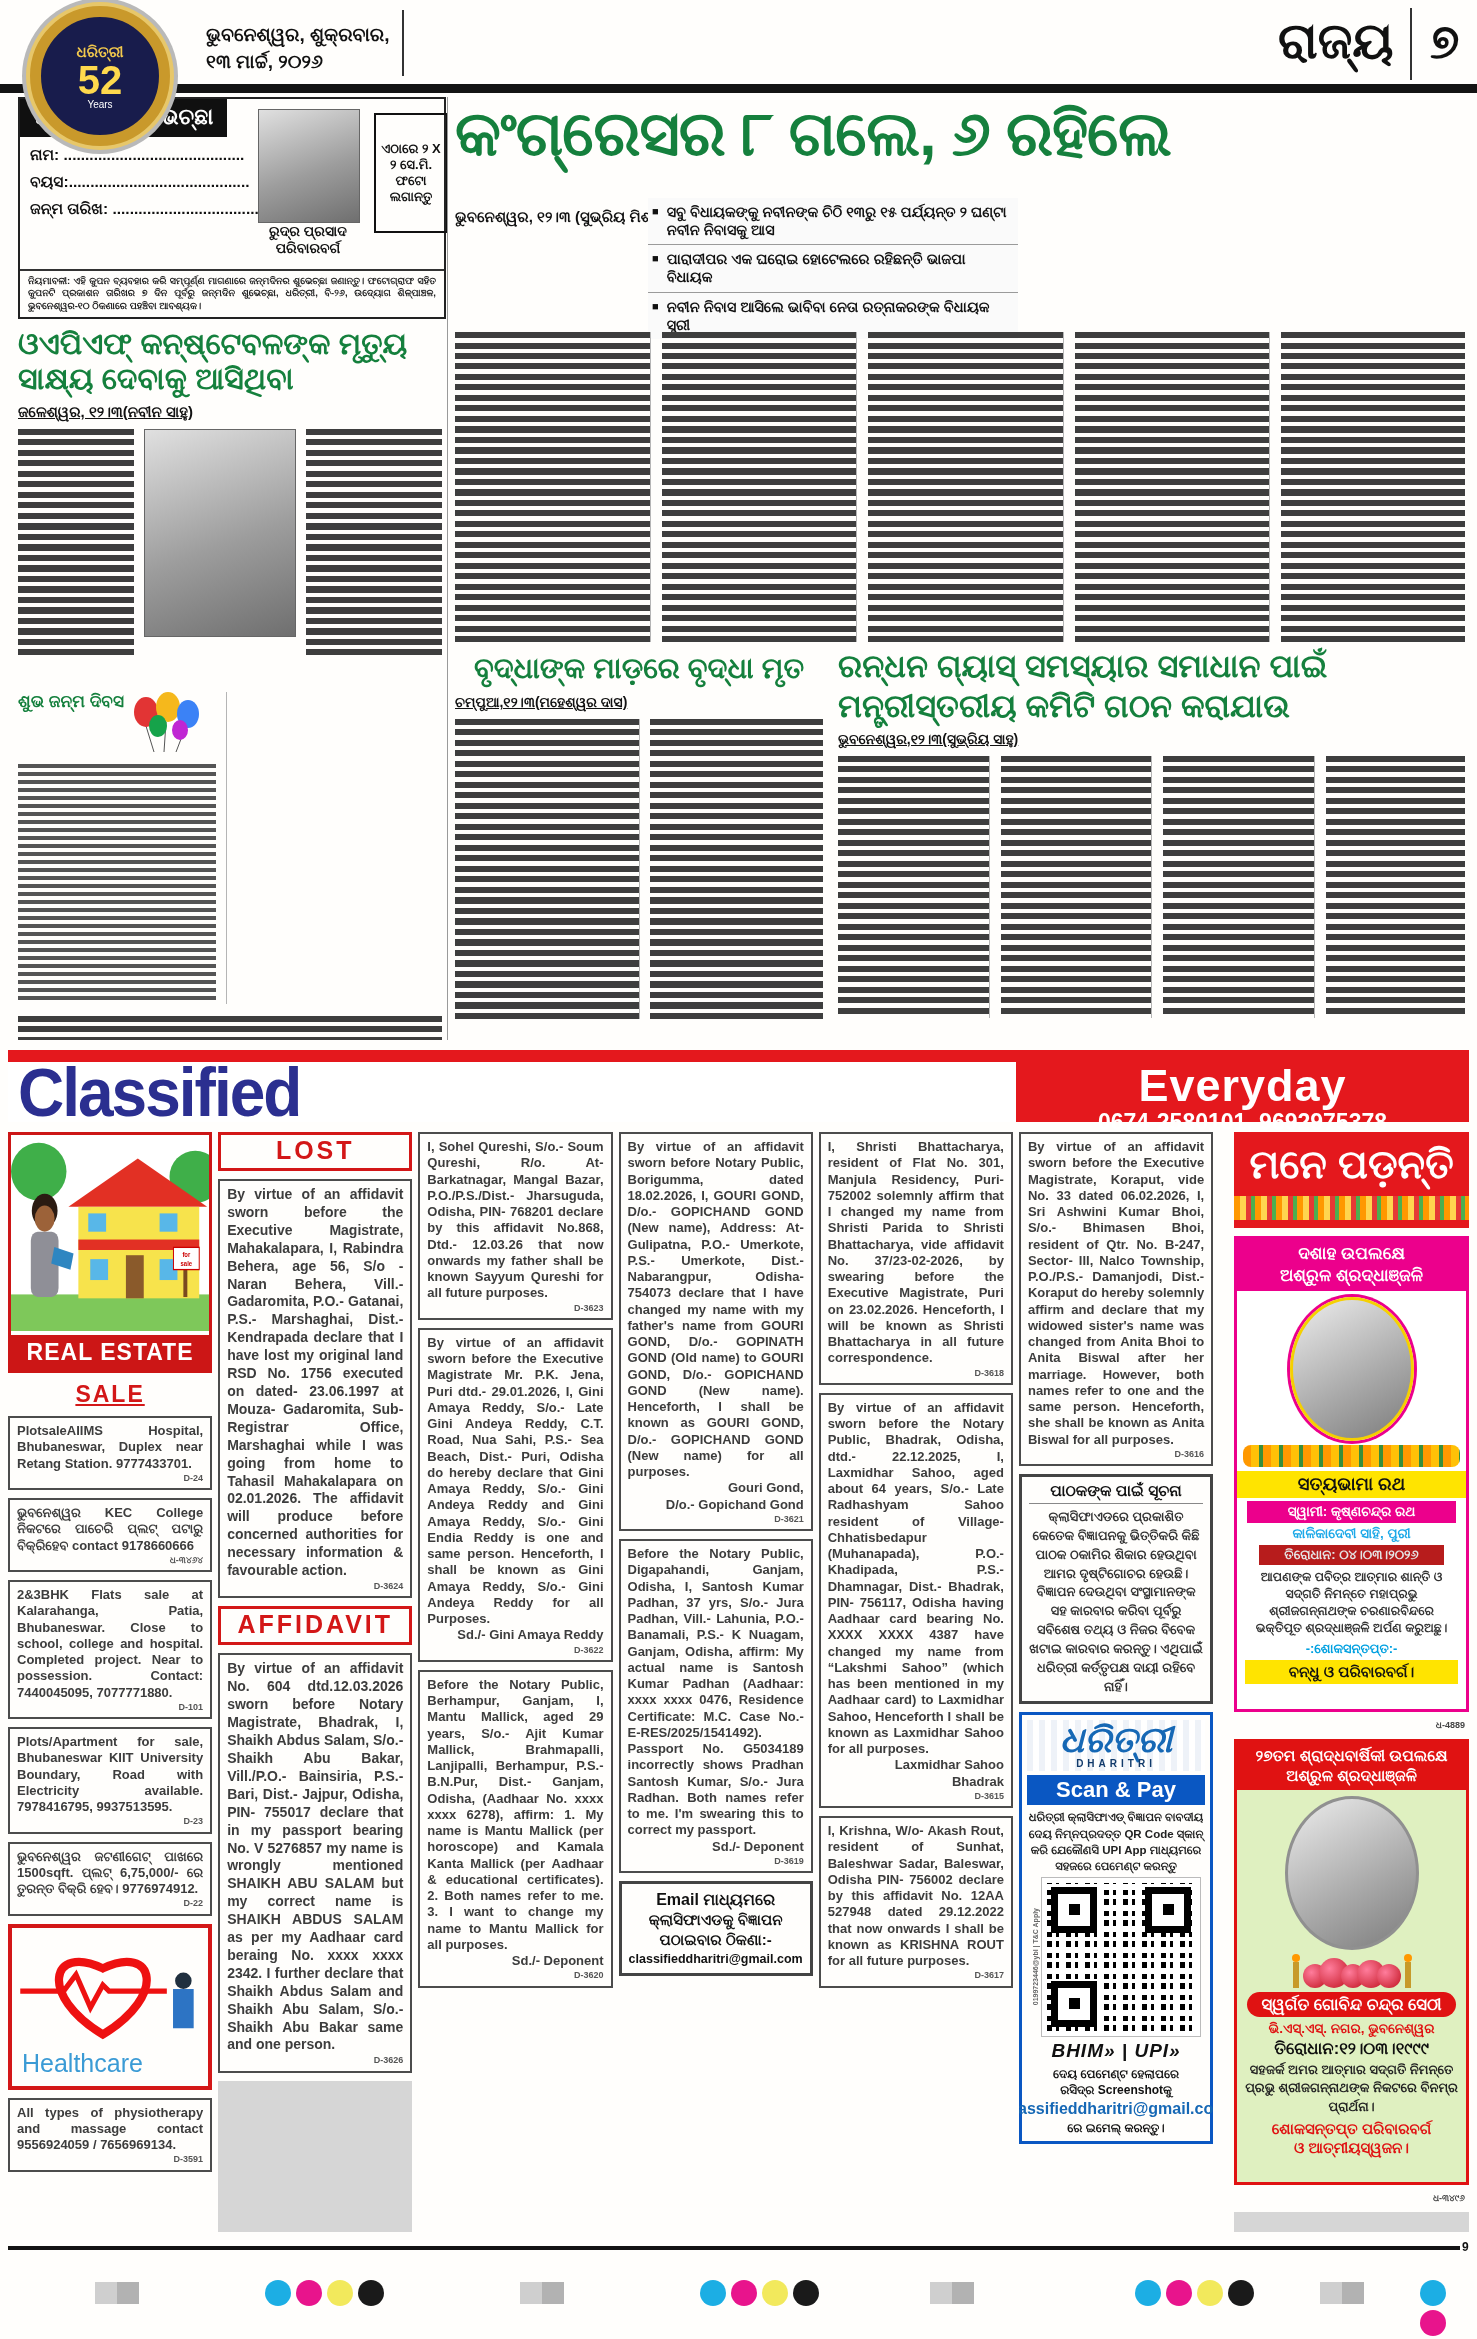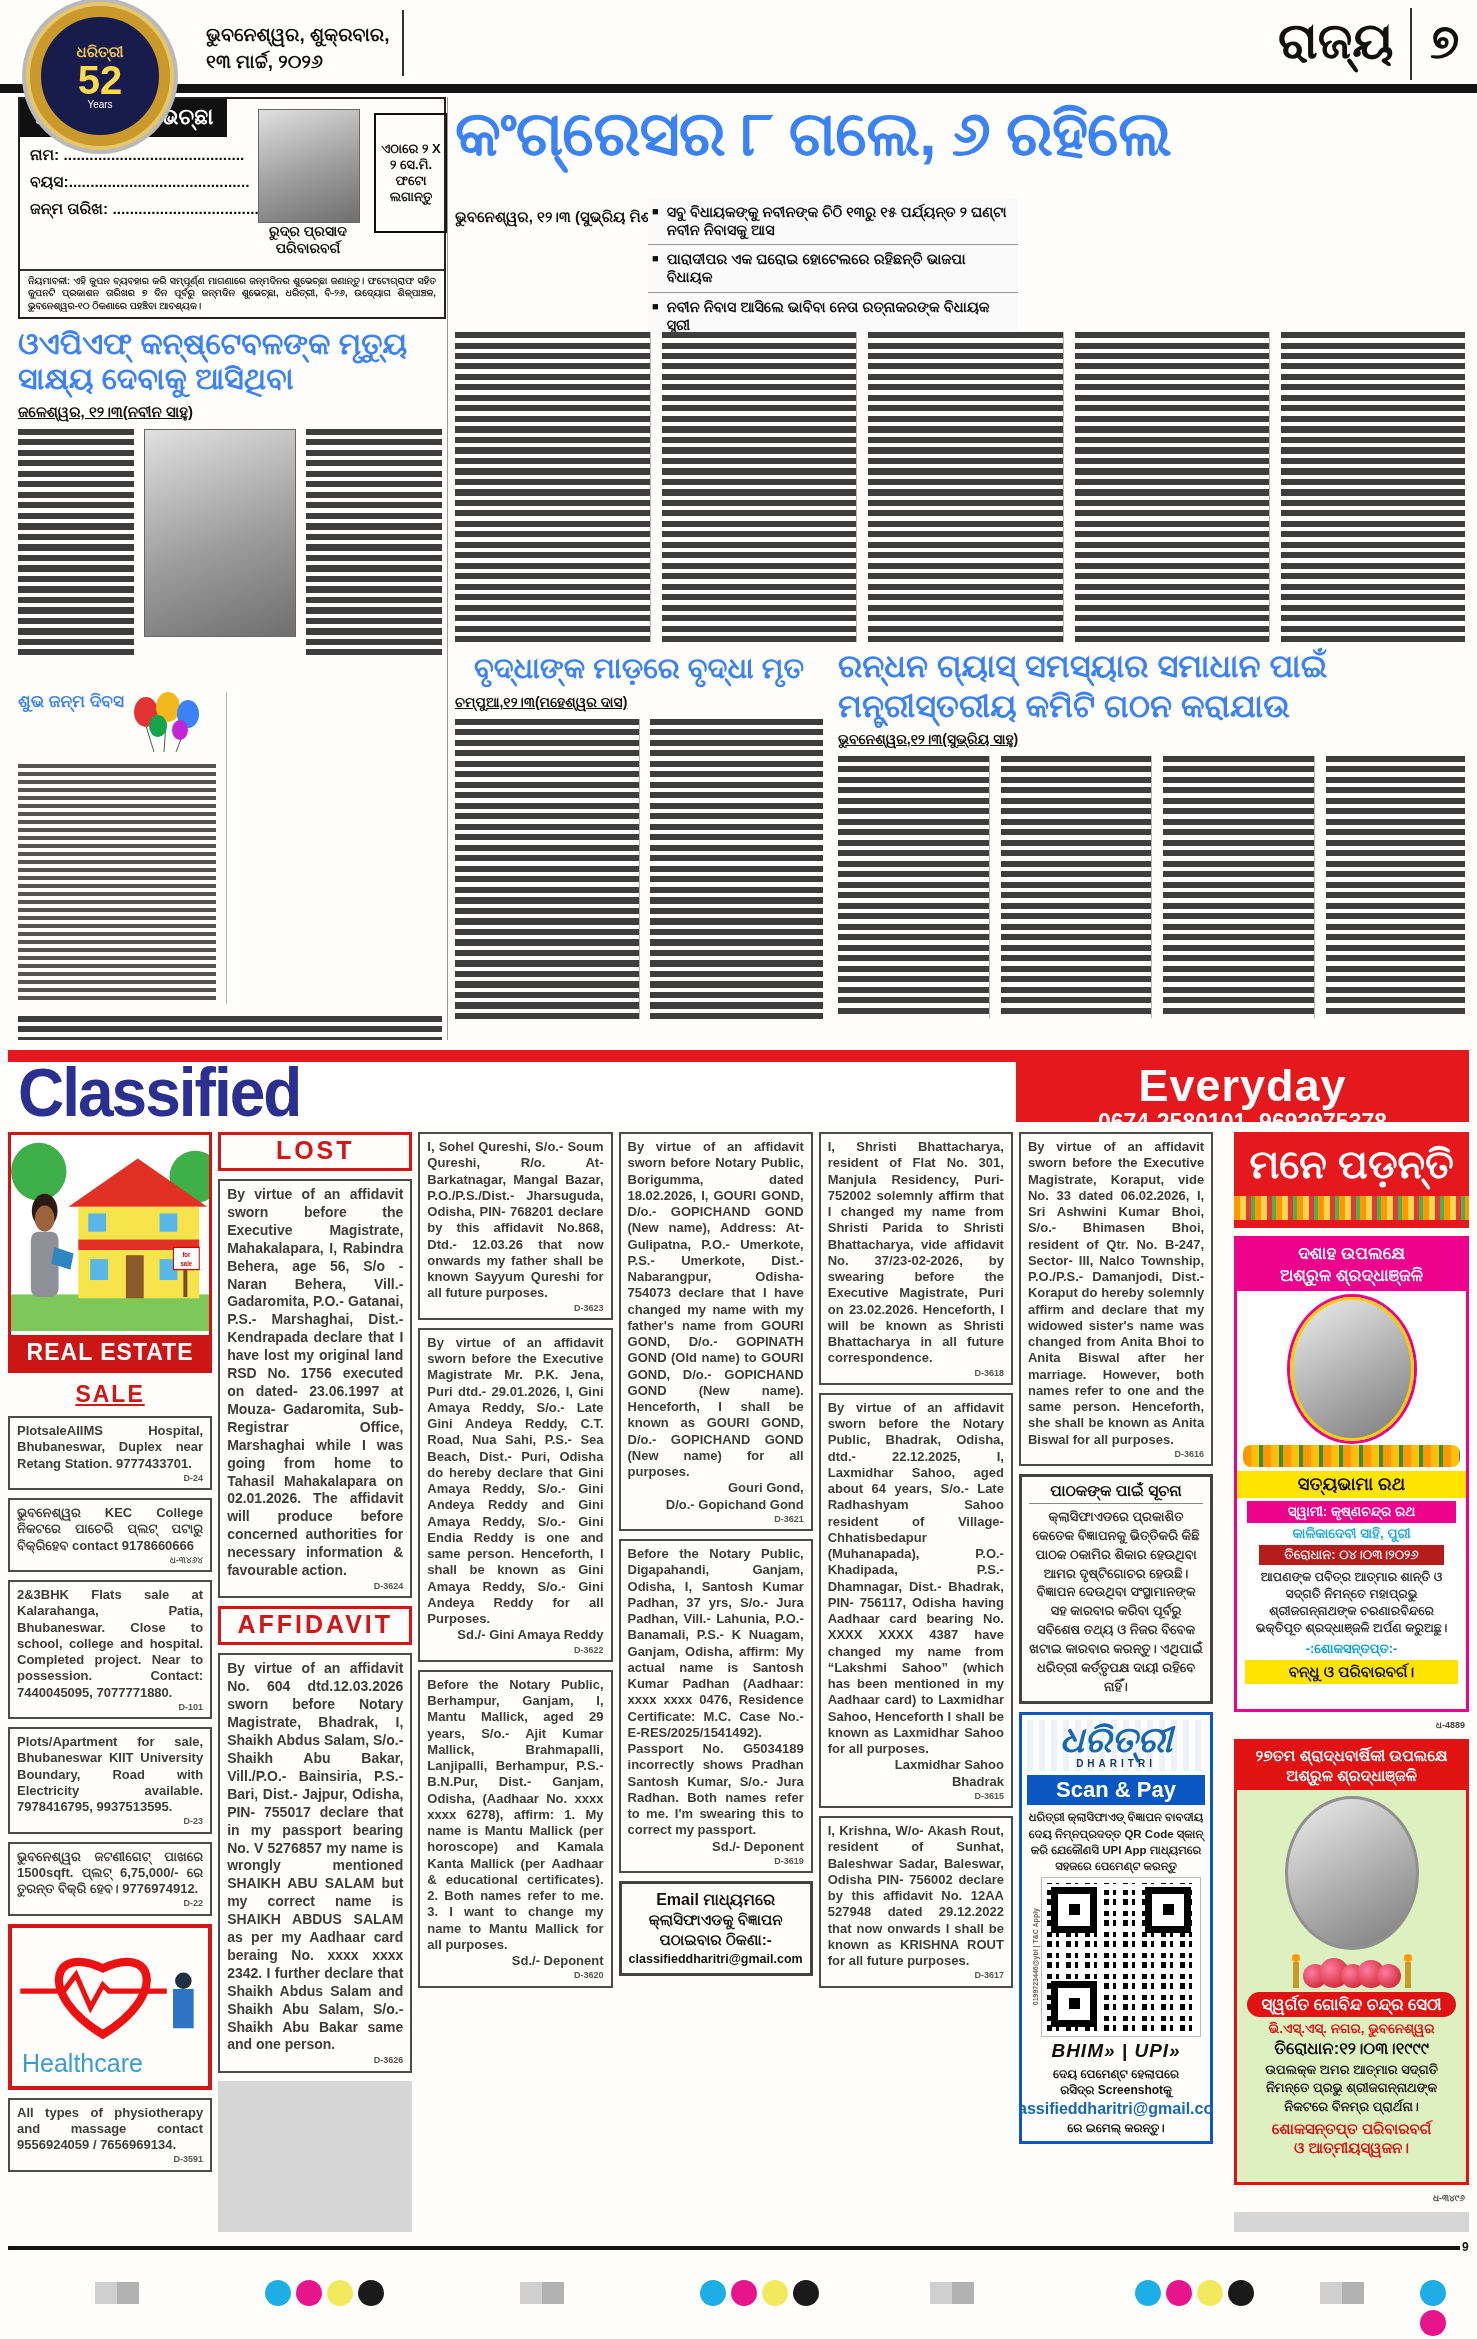--- a/index.html
+++ b/index.html
@@ -18,21 +18,21 @@
   .vbar{position:absolute;width:2px;background:#333;}
   #section-name{font-size:50px;font-weight:bold;}
   #page-no{font-size:48px;font-weight:bold;}
   
   .sim{background-image:repeating-linear-gradient(180deg,#3e3e3e 0 6px,transparent 6px 10.5px);}
   .sim.lite{background-image:repeating-linear-gradient(180deg,#555 0 4px,transparent 4px 8px);}
   .newsrow{display:flex;gap:11px;}
   .newsrow>.nc{flex:1;border-right:1px solid #b5b5b5;padding-right:11px;}
   .newsrow>.nc:last-child{border-right:none;padding-right:0;}
   .photo{background:linear-gradient(160deg,#e0e0e0,#9d9d9d 55%,#6f6f6f);border:1px solid #666;}
-  .headline{font-weight:bold;color:#3b82f6;}
+  .headline{font-weight:bold;color:#15803d;}
   .dateline{font-weight:bold;font-size:15px;}
   .bullet-row{display:flex;gap:8px;font-weight:bold;font-size:14.5px;line-height:1.25;
               border-top:1px solid #9a9a9a;padding:5px 4px;}
   .bullet-row:first-child{border-top:none;}
   .bsq{font-size:11px;margin-top:2px;}
   
   #bday-box{border:2px solid #222;}
   #bday-title{background:#101010;color:#fff;font-size:22px;font-weight:bold;
               padding:5px 14px 7px;display:inline-block;}
   .bday-field{font-weight:bold;font-size:15.5px;margin:9px 0 0 10px;}
@@ -401,21 +401,21 @@
           <div class="rose"></div>
             <div class="rose" style="width:30px;height:30px;"></div>
             <div class="rose"></div>
           <div class="rose" style="width:28px;height:28px;"></div>
             <div class="rose"></div>
           <div class="candle"></div>
         </div>
         <div id="obit2-name">ସ୍ୱର୍ଗତ ଗୋବିନ୍ଦ ଚନ୍ଦ୍ର ସେଠୀ</div>
         <div id="obit2-addr">ଭି.ଏସ୍.ଏସ୍. ନଗର, ଭୁବନେଶ୍ୱର</div>
         <div id="obit2-dem">ତିରୋଧାନ:୧୨।୦୩।୧୯୯୯</div>
-        <div id="obit2-msg">ଉପଲକ୍କ ଅମର ଆତ୍ମାର ସଦ୍‌ଗତି ନିମନ୍ତେ ପ୍ରଭୁ ଶ୍ରୀଜଗନ୍ନାଥଙ୍କ ନିକଟରେ ବିନମ୍ର ପ୍ରାର୍ଥନା।</div>
+        <div id="obit2-msg">ସହଜର୍କ ଅମର ଆତ୍ମାର ସଦ୍‌ଗତି ନିମନ୍ତେ ପ୍ରଭୁ ଶ୍ରୀଜଗନ୍ନାଥଙ୍କ ନିକଟରେ ବିନମ୍ର ପ୍ରାର୍ଥନା।</div>
         <div id="obit2-mourn">
           <div>ଶୋକସନ୍ତପ୍ତ ପରିବାରବର୍ଗ</div>
           <div>ଓ ଆତ୍ମୀୟସ୍ୱଜନ।</div>
         </div>
       </div>
       <div class="obit-code">ଧ-୩୪୯୬</div>
       <div class="grayfill" style="flex:1;"></div>
     </div>
   </div>
 

